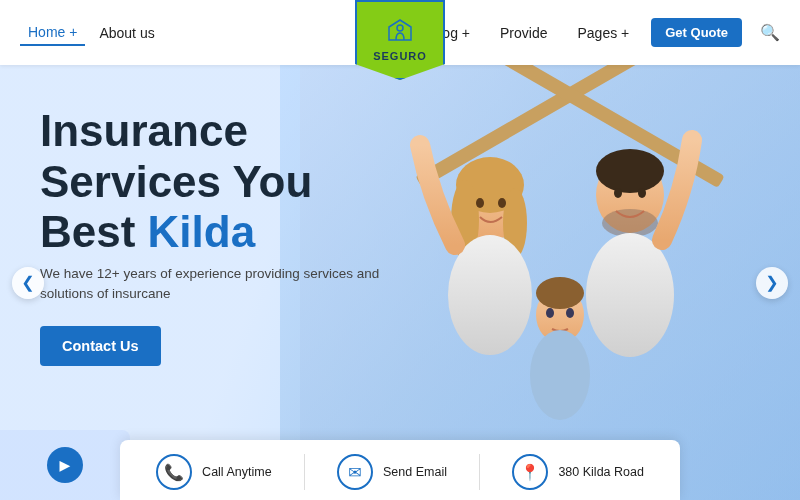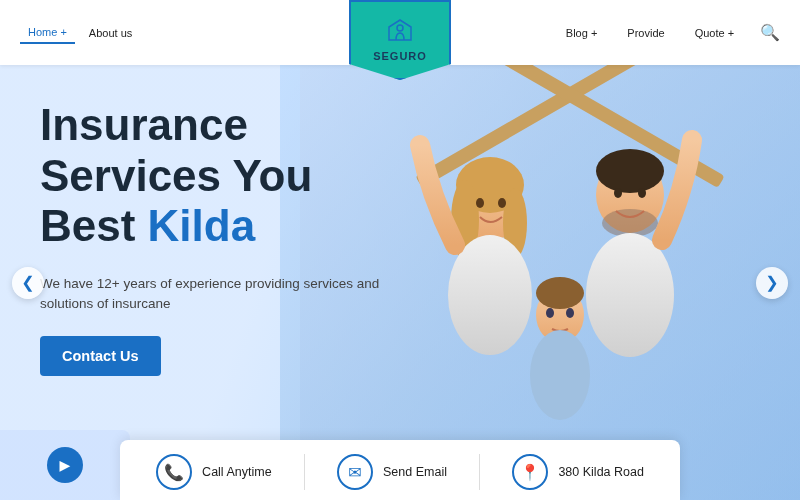--- a/index.html
+++ b/index.html
@@ -17,40 +17,40 @@
       padding: 0 20px;
       z-index: 100;
       box-shadow: 0 1px 4px rgba(0,0,0,0.08);
     }
     .nav-left {
       display: flex;
       align-items: center;
       gap: 6px;
     }
     .nav-item {
-      font-size: 11px;
+      font-size: 14px;
       color: #222;
       cursor: pointer;
       padding: 4px 8px;
       white-space: nowrap;
     }
     .nav-item.active {
       color: #1a6fc4;
       border-bottom: 2px solid #1a6fc4;
     }
 
     
     .logo-wrapper {
       position: absolute;
       left: 50%;
       transform: translateX(-50%);
       top: 0;
-      width: 102px;
+      width: 90px;
       height: 80px;
-      background: #14b8a6;
+      background: #84cc16;
       border: 2px solid #1a6fc4;
       clip-path: polygon(0 0, 100% 0, 100% 80%, 50% 100%, 0 80%);
       display: flex;
       flex-direction: column;
       align-items: center;
       justify-content: center;
       z-index: 200;
     }
     .logo-icon { font-size: 22px; color: #1a6fc4; line-height: 1; }
     .logo-text { font-size: 11px; font-weight: 700; color: #1a3a5c; letter-spacing: 1px; margin-top: 2px; }
@@ -126,28 +126,29 @@
       top: 35px;
       left: 40px;
       max-width: 420px;
       z-index: 10;
     }
     .hero-title {
       font-size: 44px;
       font-weight: 800;
       color: #1a2a3a;
       line-height: 1.15;
+      margin-top: 6px;
     }
     .hero-title .highlight {
       color: #1a6fc4;
     }
     .hero-subtitle {
       font-size: 13.5px;
       color: #444;
-      margin-top: 22px;
+      margin-top: 6px;
       max-width: 340px;
       line-height: 1.5;
     }
     .btn-contact {
       margin-top: 22px;
       display: inline-block;
       background: #1a6fc4;
       color: #fff;
       padding: 12px 22px;
       border-radius: 4px;
@@ -264,22 +265,23 @@
   </div>
 
   <div class="nav-right">
     <div class="nav-item">
       <span>Blog +</span>
     </div>
     <div class="nav-item">
       <span>Provide</span>
     </div>
     <div class="nav-item">
-      <span>Quote +</span>
-    </div>
+      <span>Pages +</span>
+    </div>
+    <button class="btn-get-quote">Get Quote</button>
     <span class="search-icon">🔍</span>
   </div>
 </nav>
 
 <section class="hero">
   <div class="hero-bg"></div>
 
   <div class="hero-family">
     <svg width="500" height="435" viewBox="0 0 500 435" style="position:absolute;right:0;top:0;">
 

